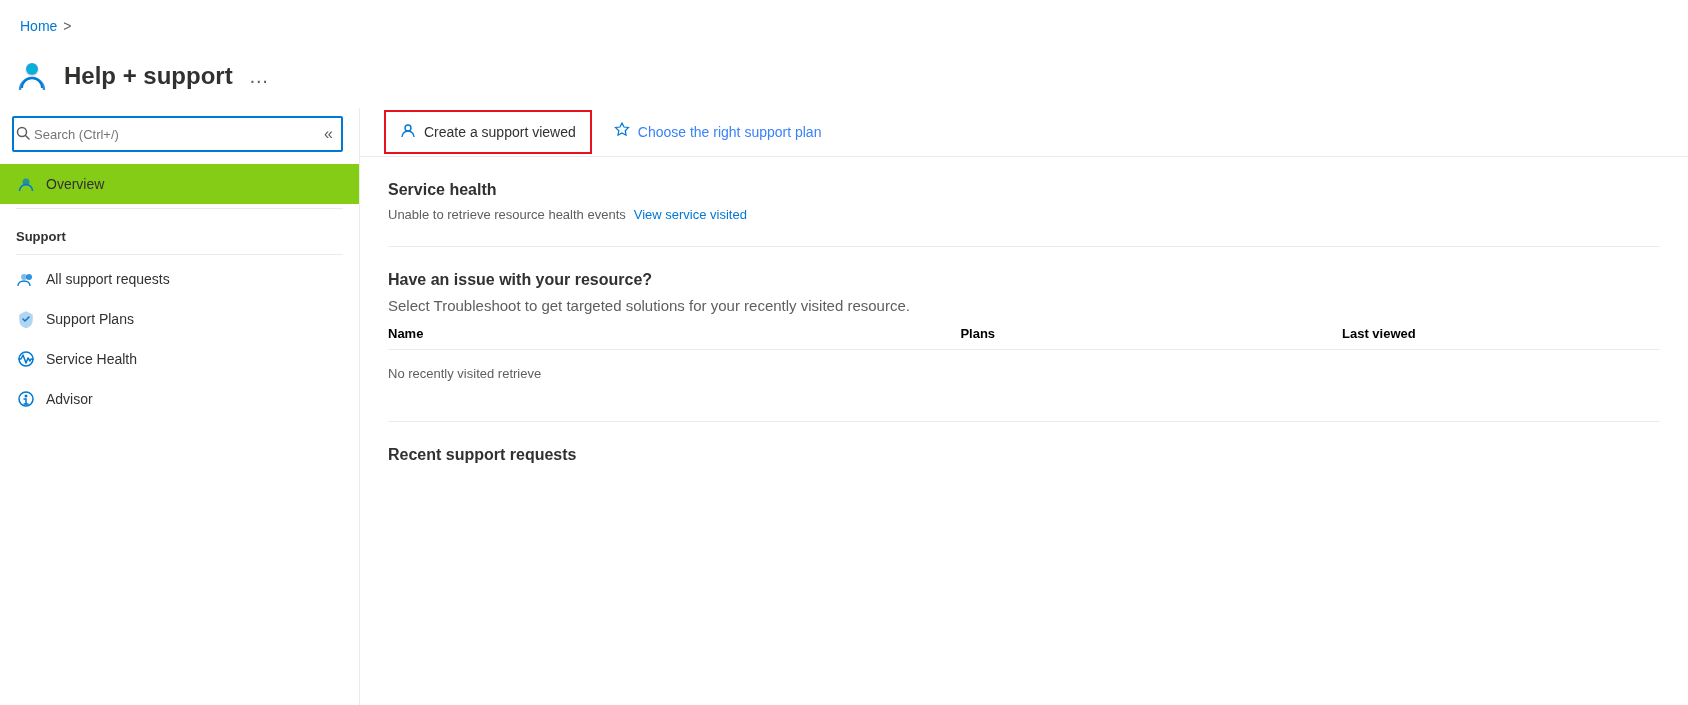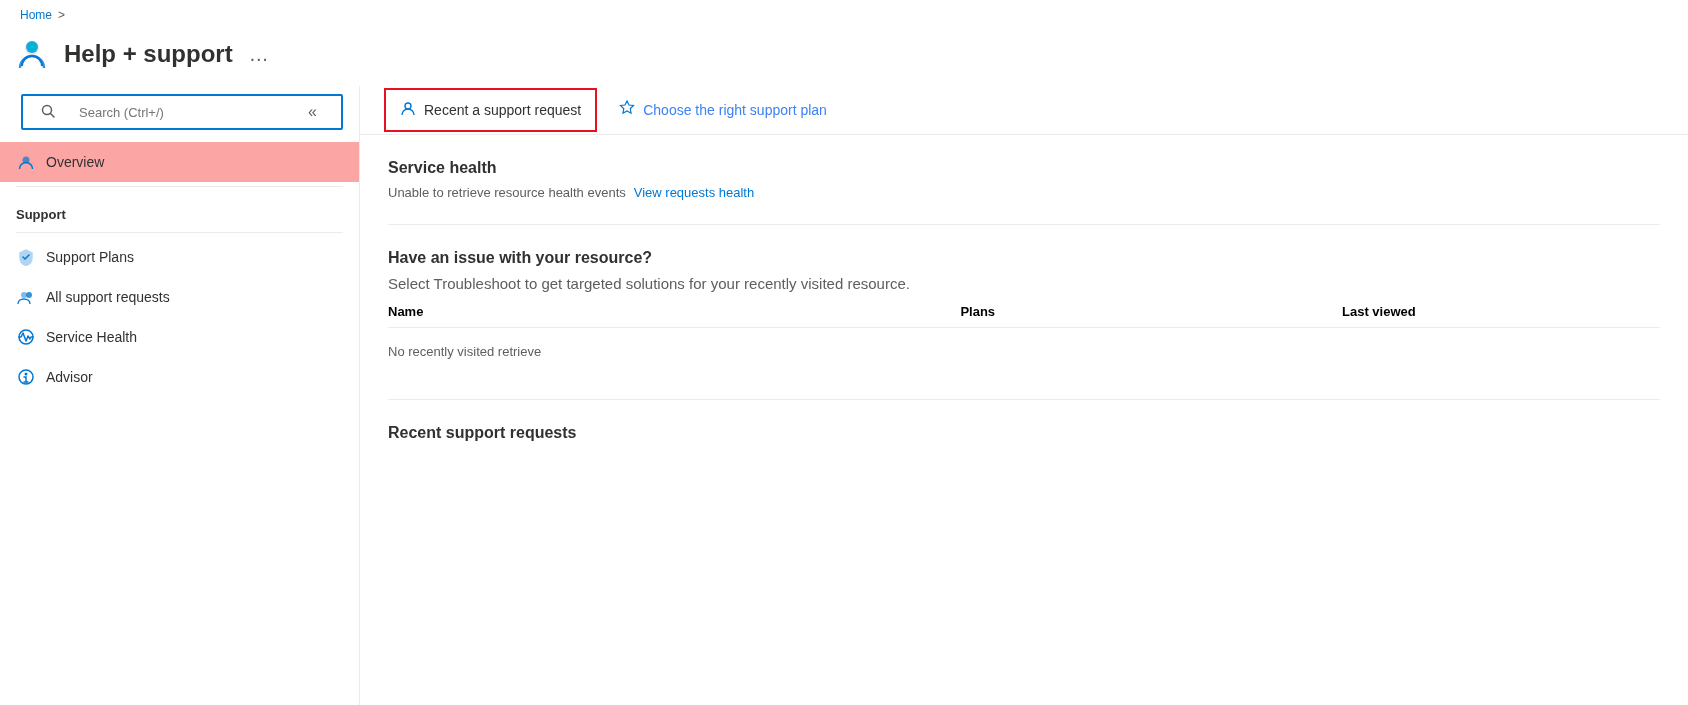--- a/index.html
+++ b/index.html
@@ -10,22 +10,22 @@
       background: #ffffff;
     }
     .page-container {
       display: flex;
       flex-direction: column;
       height: 705px;
       overflow: hidden;
     }
     
     .breadcrumb {
-      padding: 8px 20px;
-      font-size: 12px;
+      padding: 18px 20px;
+      font-size: 14px;
       color: #0078d4;
       display: flex;
       align-items: center;
       gap: 6px;
     }
     .breadcrumb span.separator {
       color: #605e5c;
     }
     
     .page-header {
@@ -61,27 +61,27 @@
     
     .sidebar {
       width: 360px;
       min-width: 360px;
       border-right: 1px solid #edebe9;
       display: flex;
       flex-direction: column;
       padding: 0;
     }
     .search-bar {
-      margin: 8px 16px 12px 21px;
+      margin: 8px 16px 12px 12px;
       display: flex;
       align-items: center;
       border: 2px solid #0078d4;
       border-radius: 2px;
-      padding: 5px 18px;
-      gap: 24px;
+      padding: 5px 2px;
+      gap: 4px;
     }
     .search-bar input {
       border: none;
       outline: none;
       font-size: 13px;
       flex: 1;
       color: #323130;
     }
     .search-icon {
       color: #605e5c;
@@ -97,21 +97,21 @@
     .sidebar-nav-item {
       display: flex;
       align-items: center;
       padding: 10px 16px;
       gap: 10px;
       cursor: pointer;
       font-size: 14px;
       color: #323130;
     }
     .sidebar-nav-item.active {
-      background: #fca5a5;
+      background: #84cc16;
       font-weight: 500;
     }
     .sidebar-nav-item .nav-icon {
       width: 20px;
       height: 20px;
       display: flex;
       align-items: center;
       justify-content: center;
     }
     .sidebar-section-title {
@@ -265,36 +265,36 @@
 
       <hr class="sidebar-divider">
 
       <div class="sidebar-section-title">Support</div>
 
       <hr class="sidebar-divider">
 
       <div class="sidebar-nav-item">
         <span class="nav-icon">
           <svg width="18" height="18" viewBox="0 0 18 18" fill="none">
-            <path d="M9 2L3 5v5c0 3.5 2.5 6.5 6 7.5 3.5-1 6-4 6-7.5V5L9 2z" fill="#0078d4" opacity="0.3" stroke="#0078d4" stroke-width="1.5"></path>
-            <path d="M6 9l2 2 4-4" stroke="#0078d4" stroke-width="1.5" stroke-linecap="round" fill="none"></path>
-          </svg>
-        </span>
-        <span>Support Plans</span>
-      </div>
-
-      <div class="sidebar-nav-item">
-        <span class="nav-icon">
-          <svg width="18" height="18" viewBox="0 0 18 18" fill="none">
             <circle cx="7" cy="7" r="3" fill="#0078d4" opacity="0.5"></circle>
             <circle cx="12" cy="7" r="3" fill="#0078d4" opacity="0.8"></circle>
             <path d="M1 16c0-3 2.5-5 6-5M7 11c3.5 0 6 2 6 5" stroke="#0078d4" stroke-width="1.3" fill="none"></path>
           </svg>
         </span>
         <span>All support requests</span>
+      </div>
+
+      <div class="sidebar-nav-item">
+        <span class="nav-icon">
+          <svg width="18" height="18" viewBox="0 0 18 18" fill="none">
+            <path d="M9 2L3 5v5c0 3.5 2.5 6.5 6 7.5 3.5-1 6-4 6-7.5V5L9 2z" fill="#0078d4" opacity="0.3" stroke="#0078d4" stroke-width="1.5"></path>
+            <path d="M6 9l2 2 4-4" stroke="#0078d4" stroke-width="1.5" stroke-linecap="round" fill="none"></path>
+          </svg>
+        </span>
+        <span>Support Plans</span>
       </div>
 
       <div class="sidebar-nav-item">
         <span class="nav-icon">
           <svg width="18" height="18" viewBox="0 0 18 18" fill="none">
             <path d="M9 2a7 7 0 100 14A7 7 0 009 2z" stroke="#0078d4" stroke-width="1.5" fill="none"></path>
             <path d="M2 9h2l2-4 3 8 2-5 2 3 1-2h2" stroke="#0078d4" stroke-width="1.5" stroke-linecap="round" stroke-linejoin="round" fill="none"></path>
           </svg>
         </span>
         <span>Service Health</span>
@@ -317,38 +317,38 @@
 
       <div class="tabs-bar">
 
         <div class="tab-item active-tab">
           <span class="tab-icon">
             <svg width="16" height="16" viewBox="0 0 16 16" fill="none">
               <circle cx="8" cy="6" r="3" stroke="#0078d4" stroke-width="1.4" fill="none"></circle>
               <path d="M2 15c0-3.31 2.69-6 6-6s6 2.69 6 6" stroke="#0078d4" stroke-width="1.4" fill="none"></path>
             </svg>
           </span>
-          <span>Recent a support request</span>
+          <span>Create a support viewed</span>
         </div>
 
         <div class="tab-item">
           <span class="tab-icon">
             <svg width="16" height="16" viewBox="0 0 16 16" fill="none">
               <path d="M8 1l2 4 4.5.5-3.25 3.2.8 4.5L8 11l-4 2.2.8-4.5L1.5 5.5 6 5z" stroke="#0078d4" stroke-width="1.2" fill="none"></path>
             </svg>
           </span>
           <span>Choose the right support plan</span>
         </div>
       </div>
 
       <div class="content-section">
         <div class="section-title">Service health</div>
         <div class="service-health-msg">
           <span>Unable to retrieve resource health events</span>
-          <a>View requests health</a>
+          <a>View service visited</a>
         </div>
       </div>
 
       <hr class="section-divider">
 
       <div class="content-section">
         <div class="section-title">Have an issue with your resource?</div>
         <div class="issue-subtitle">Select Troubleshoot to get targeted solutions for your recently visited resource.</div>
 
         <table class="resource-table">

